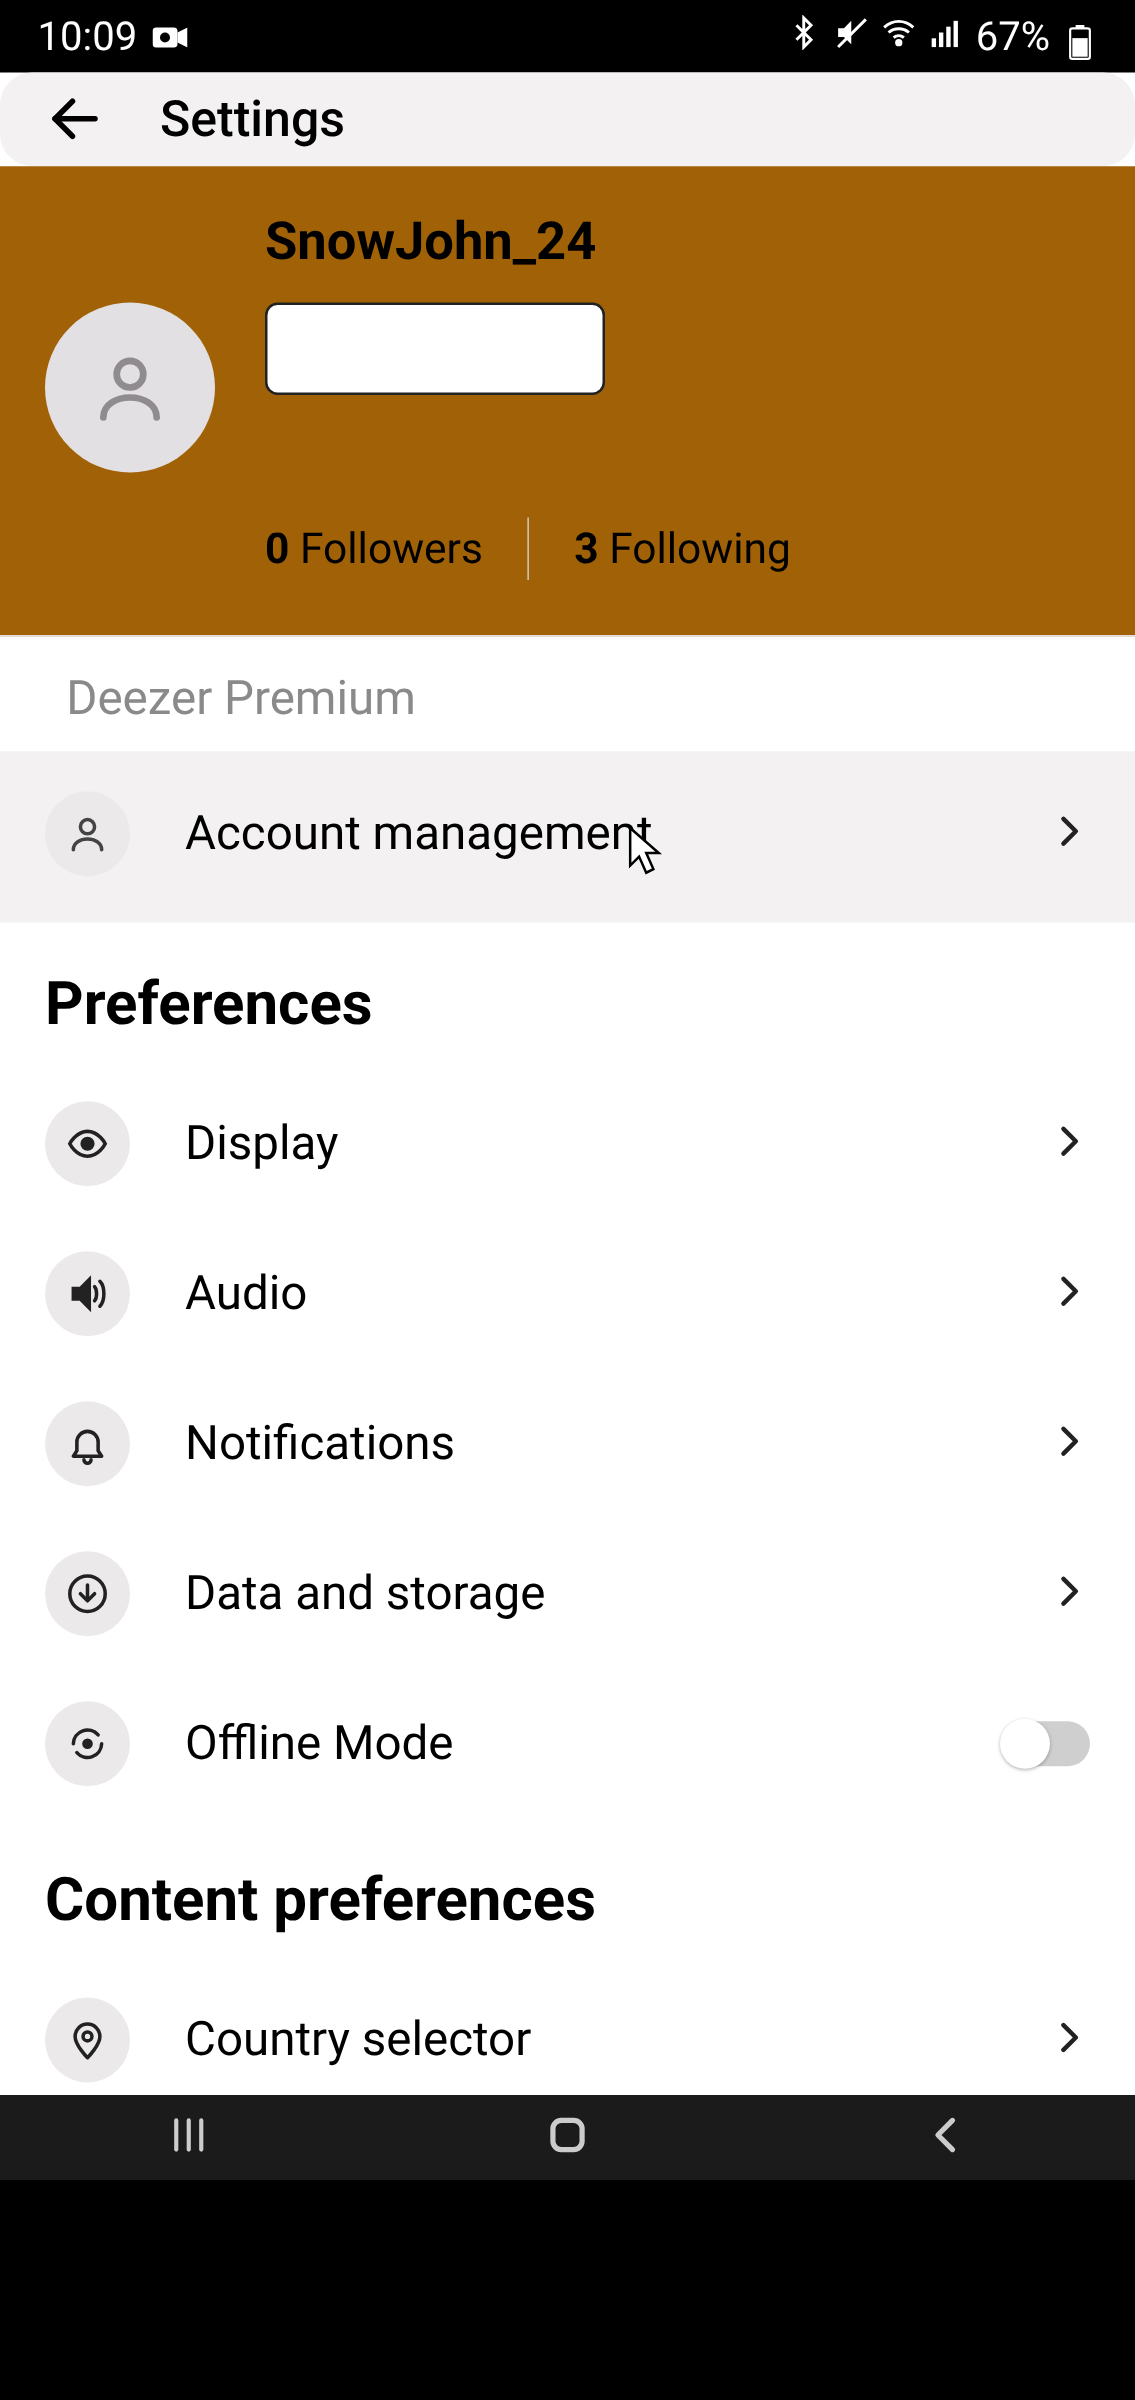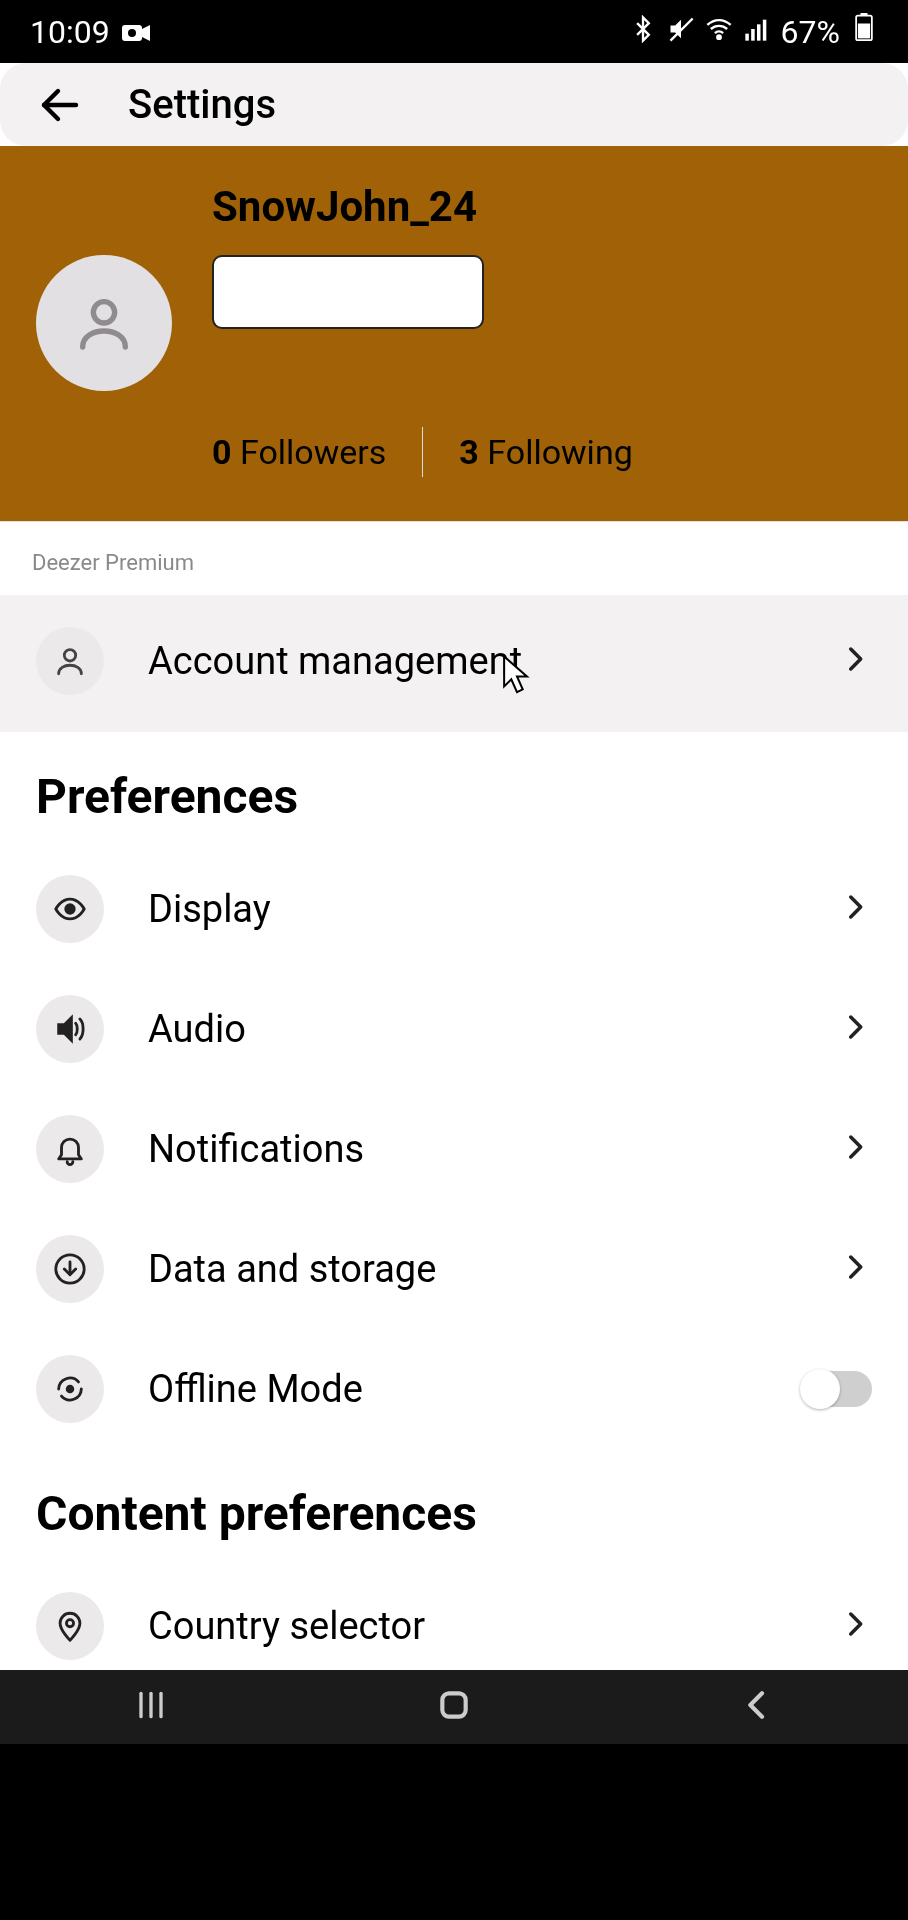--- a/index.html
+++ b/index.html
@@ -2,42 +2,42 @@
 <html><head>
 <meta charset="utf-8">
 <style>
   * { margin: 0; padding: 0; box-sizing: border-box; }
   html, body { width: 908px; height: 1920px; font-family: -apple-system, BlinkMacSystemFont, "Segoe UI", Roboto, Arial, sans-serif; background: #000; overflow: hidden; }
   .phone { width: 908px; height: 1744px; display: flex; flex-direction: column; background: #fff; }
 
   
   .status-bar { height: 92px; background: #000; color: #fff; display: flex; align-items: center; justify-content: space-between; padding: 0 30px; font-size: 32px; }
   .status-left { display: flex; align-items: center; gap: 12px; }
-  .status-right { display: flex; align-items: flex-start; gap: 10px; }
+  .status-right { display: flex; align-items: flex-end; gap: 10px; }
   .status-right svg { width: 28px; height: 28px; }
   .battery-box { display: inline-flex; align-items: center; }
 
   
   .appbar { background: #f3f1f2; height: 120px; display: flex; align-items: center; padding: 0 36px; gap: 44px; border-radius: 26px; }
   .appbar .back { display: flex; align-items: center; justify-content: center; }
   .appbar .title { font-size: 40px; font-weight: 500; }
 
   
   .profile { background: #a16207; padding: 36px 36px 44px 36px; border-bottom: 1px solid #e0e0e0; }
   .profile-name { font-size: 42px; font-weight: 700; margin-left: 176px; margin-bottom: 24px; }
   .profile-row { display: flex; align-items: flex-start; gap: 40px; }
   .avatar { width: 136px; height: 136px; border-radius: 50%; background: #e2e0e2; display: flex; align-items: center; justify-content: center; flex-shrink: 0; }
   .profile-right { display: flex; flex-direction: column; gap: 30px; }
   .pill { width: 272px; height: 74px; border: 2px solid #222; border-radius: 10px; background: #fff; }
   .follow-line { display: flex; align-items: center; gap: 36px; font-size: 34px; margin-left: 176px; margin-top: 36px; }
   .follow-line .sep { width: 1px; height: 50px; background: #ddd; }
   .follow-line b { font-weight: 700; }
 
   
-  .subtle-label { font-size: 22px; color: #8a8a8a; padding: 28px 36px 20px 32px; }
+  .subtle-label { font-size: 38px; color: #8a8a8a; padding: 28px 36px 20px 53px; }
   .section-title { font-size: 48px; font-weight: 700; padding: 36px 36px 24px 36px; }
 
   .row { display: flex; align-items: center; padding: 26px 36px; gap: 44px; background:#fff; }
   .row.highlight { background: #f3f1f2; }
   .row .icon-circle { width: 68px; height: 68px; border-radius: 50%; background: #ece9eb; display: flex; align-items: center; justify-content: center; flex-shrink: 0; }
   .row .label { font-size: 38px; flex: 1; }
   .row .chevron { flex-shrink: 0; }
 
   .desc { font-size: 34px; color: #8a8a8a; padding: 6px 36px 24px 36px; line-height: 1.45; }
 

